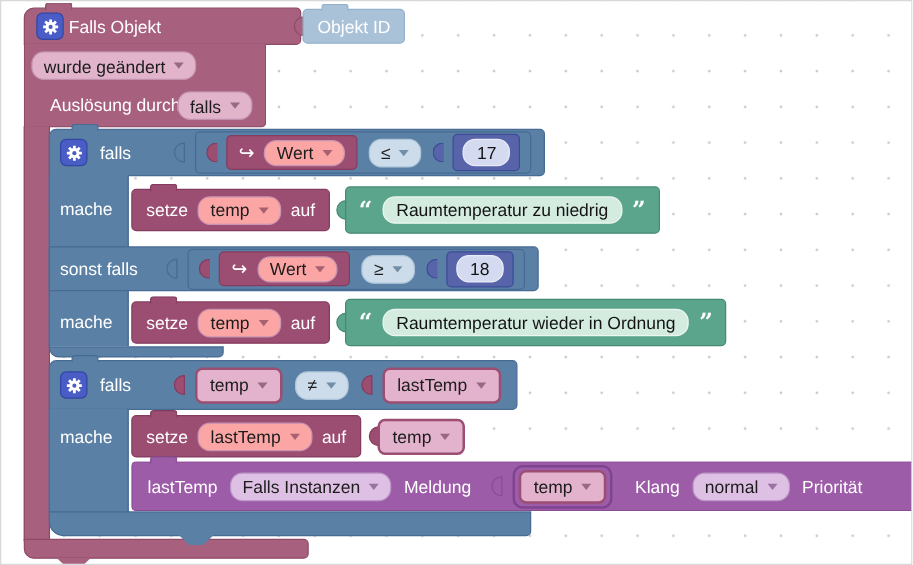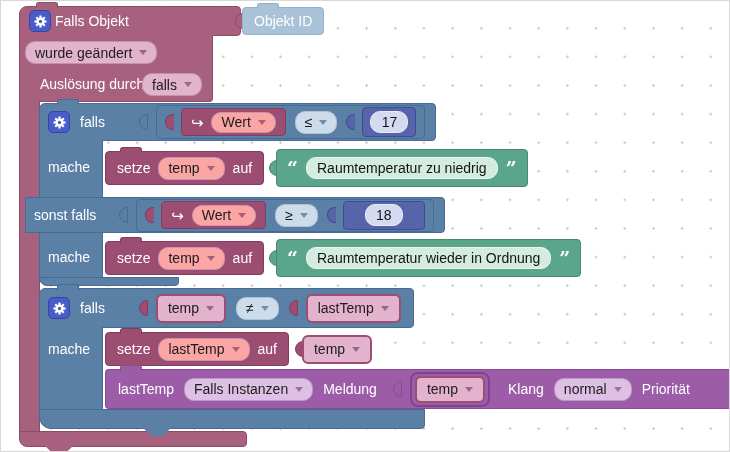--- a/index.html
+++ b/index.html
@@ -158,38 +158,38 @@
     <span class="plug green" style="background:#5ba58c;border:1px solid #468a71;margin-left:5px;"></span>
     <div class="green txtblk">
       <span class="q">“</span>
       <span class="fld fld-green">
         <span>Raumtemperatur zu niedrig</span>
       </span>
       <span class="q">”</span>
     </div>
   </div>
 
-  <div class="ifrow" style="left:24px;top:196px;height:36px;border-radius:0 4px 4px 0;padding:0 10px 0 8px;gap:10px;">
+  <div class="ifrow" style="left:38px;top:196px;height:36px;border-radius:0 4px 4px 0;padding:0 10px 0 8px;gap:10px;">
     <span class="wlbl">sonst falls</span>
     <span class="plug blue" style="background:#5b80a5;border:1px solid #476b94;margin-left:13px;"></span>
     <div class="blue flex" style="height:33px;border-radius:4px;padding:0 8px;gap:9px;">
       <span class="plug maroon" style="background:#9c4d72;"></span>
       <div class="maroon flex" style="height:28px;border-radius:4px;padding:0 9px;gap:8px;">
         <span class="vlink">↪</span>
         <span class="pill pill-pink2" style="height:21px;">
           <span class="dark">Wert</span>
           <i class="dda"></i>
         </span>
       </div>
       <span class="pill pill-blue">
         <span class="dark">≥</span>
         <i class="dda dda-b"></i>
       </span>
       <span class="plug indigo" style="background:#5864aa;"></span>
-      <div class="indigo flex" style="height:29px;border-radius:4px;padding:0 21px;">
+      <div class="indigo flex" style="height:29px;border-radius:4px;padding:0 7px;">
         <span class="fld fld-indigo">
           <span>18</span>
         </span>
       </div>
     </div>
   </div>
 
   <span class="abs wlbl" style="left:47px;top:248px;">mache</span>
 
   <div class="abs flex" style="left:104px;top:238px;height:38px;">

